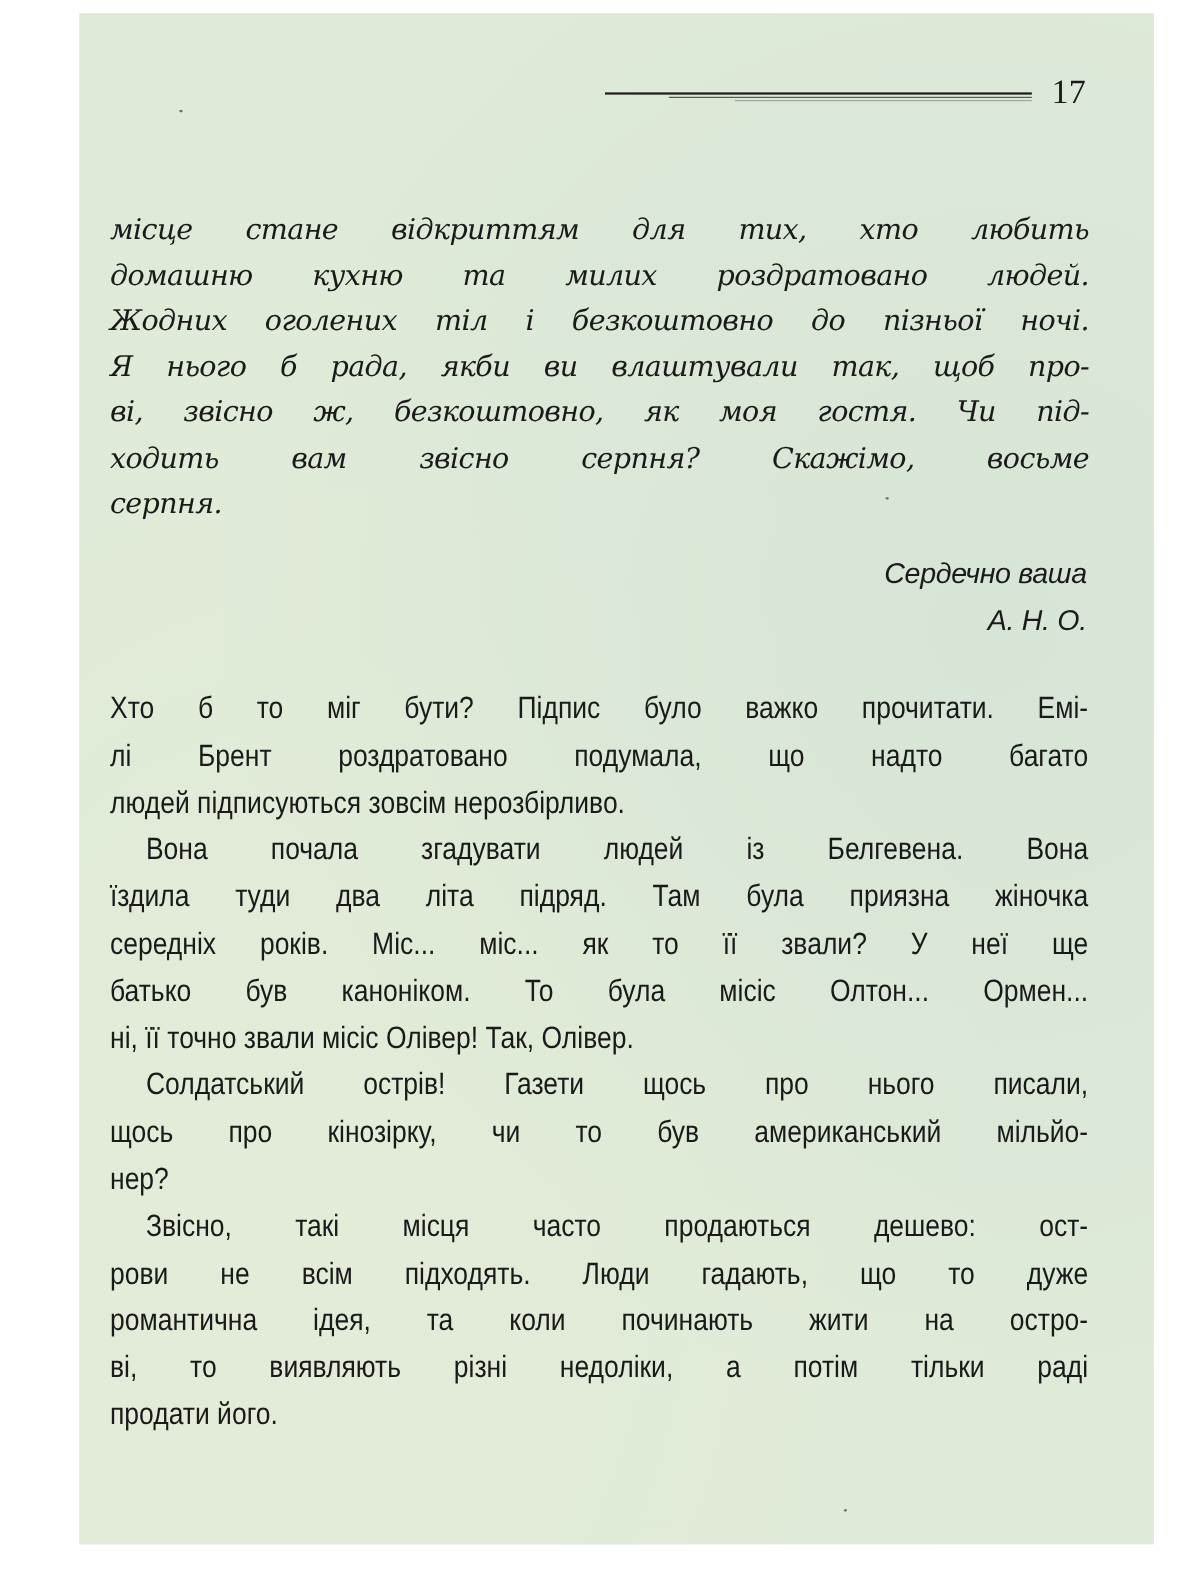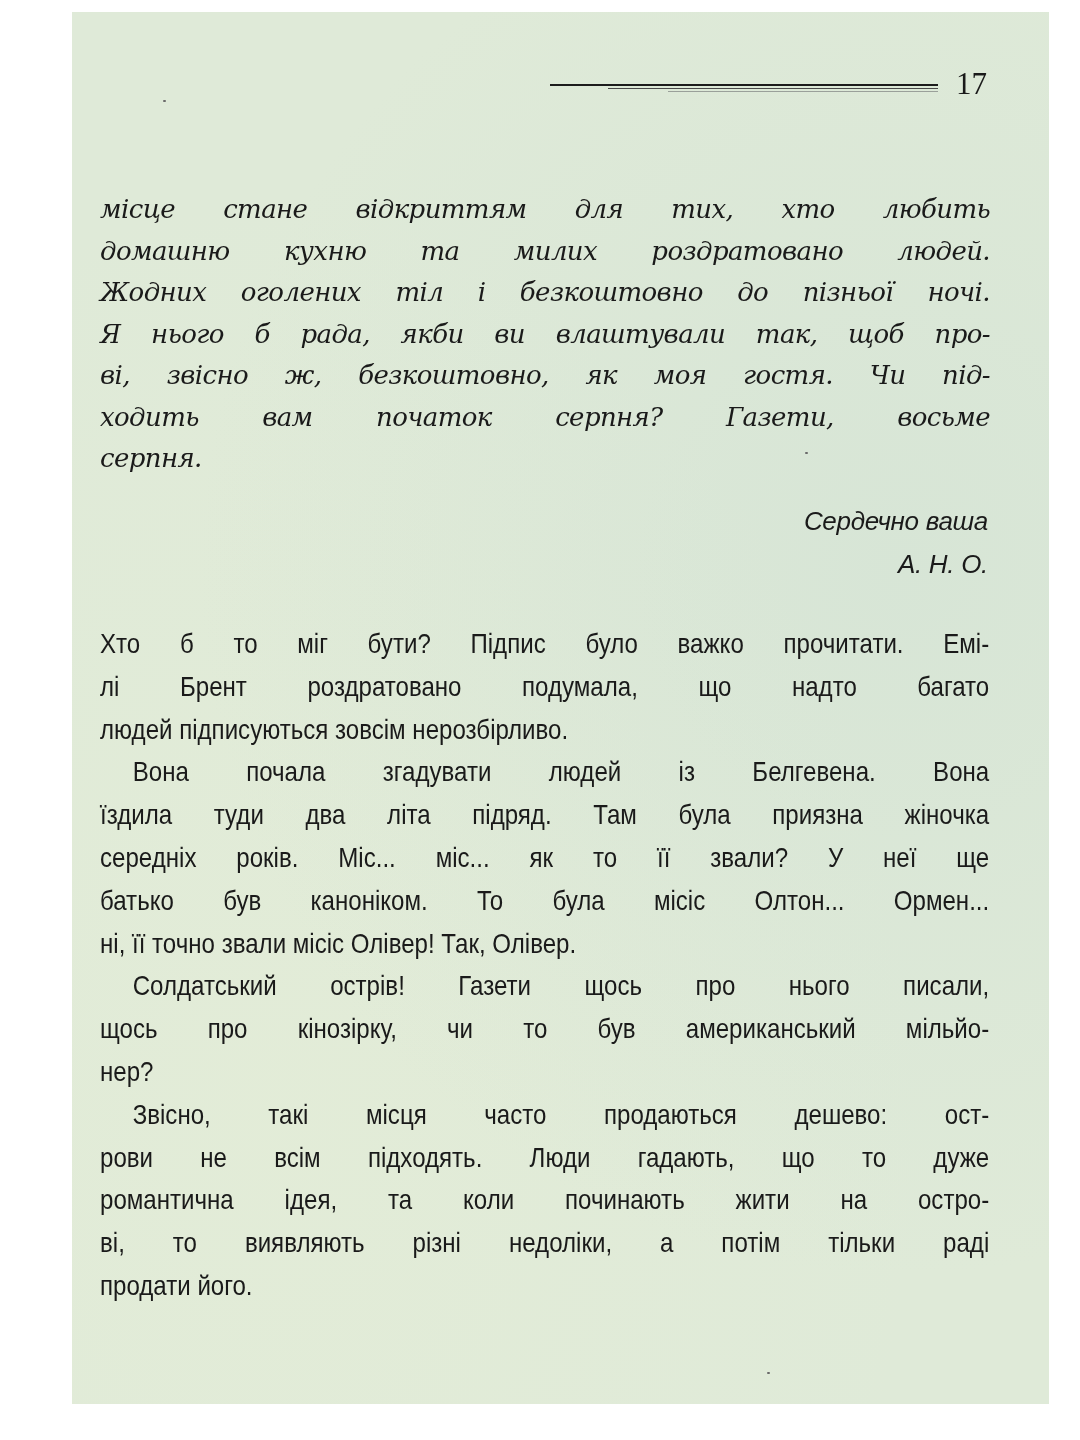--- a/index.html
+++ b/index.html
@@ -135,21 +135,21 @@
     </div>
     <div class="page-number">17</div>
   </div>
 
   <div class="text letter">
     <span class="line">місце стане відкриттям для тих, хто любить</span>
     <span class="line">домашню кухню та милих роздратовано людей.</span>
     <span class="line">Жодних оголених тіл і безкоштовно до пізньої ночі.</span>
     <span class="line">Я нього б рада, якби ви влаштували так, щоб про-</span>
     <span class="line">ві, звісно ж, безкоштовно, як моя гостя. Чи під-</span>
-    <span class="line">ходить вам початок серпня? Газети, восьме</span>
+    <span class="line">ходить вам звісно серпня? Скажімо, восьме</span>
     <span class="line last">серпня.</span>
   </div>
 
   <div class="signature">
     <div>Сердечно ваша</div>
     <div>А. Н. О.</div>
   </div>
 
   <div class="text prose">
     <div>

